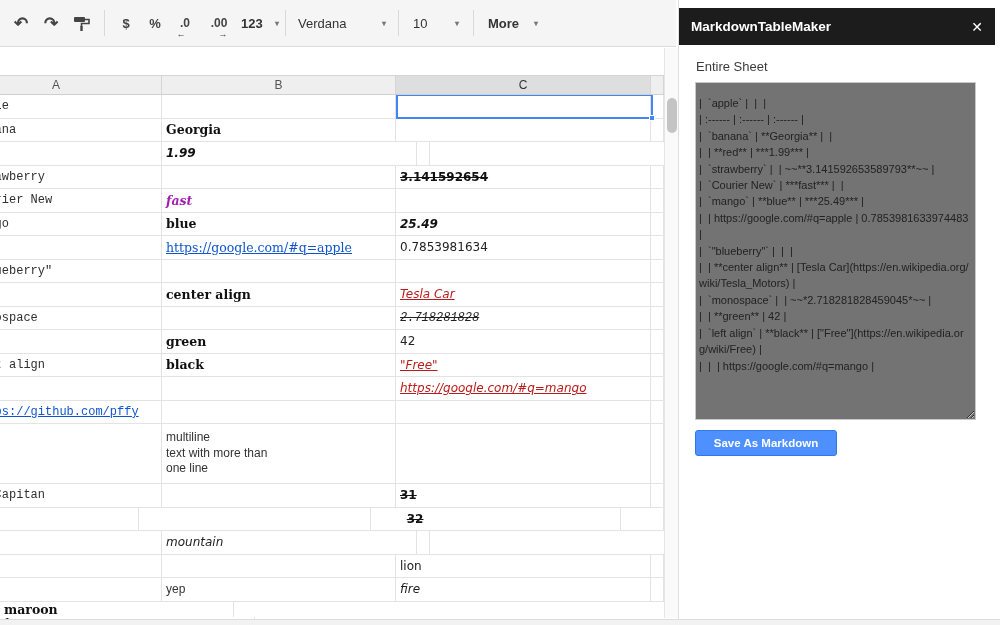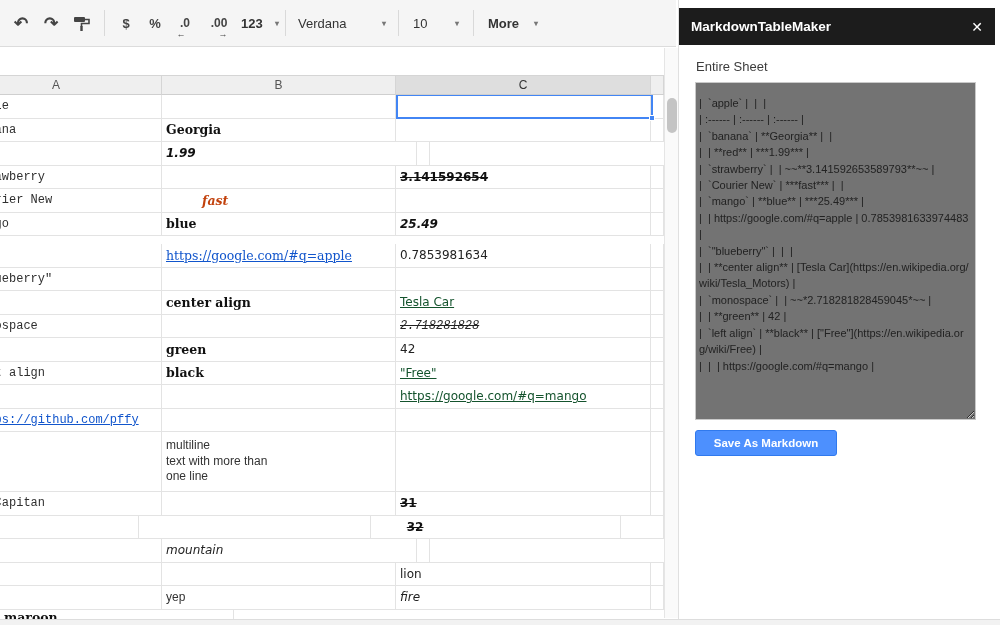--- a/index.html
+++ b/index.html
@@ -36,29 +36,29 @@
   .cell { border-right:1px solid #e3e3e3; display:flex; align-items:center;
           padding-left:4px; overflow:visible; }
   .col-A { width:162px; overflow:hidden; padding-left:3px; }
   .col-B { width:234px; } .col-C { width:255px; } .col-D { width:13px; padding:0; }
   .col-A .ct { margin-left:-30px; white-space:pre; }
 
   .ct { white-space:pre; }
   .mono { font-family:"Liberation Mono", monospace; font-size:12px; color:#2f2f2f; }
   .mono-link { font-family:"Liberation Mono", monospace; font-size:12px; color:#1155cc; text-decoration:underline; }
   .serif-bold { font-family:"DejaVu Serif", serif; font-weight:bold; font-size:12.5px; color:#111; }
-  .serif-bold-italic { font-family:"DejaVu Serif", serif; font-weight:bold; font-style:italic; font-size:12.5px; color:#c2410c;margin-left:36px; }
+  .serif-bold-italic { font-family:"DejaVu Serif", serif; font-weight:bold; font-style:italic; font-size:12.5px; color:#a21caf; }
   .serif-link { font-family:"DejaVu Serif", serif; font-size:12.5px; color:#1155cc; text-decoration:underline; }
   .sans { font-size:12px; color:#333; white-space:pre-line; line-height:15.5px; }
   .num-bi { font-family:"DejaVu Sans", sans-serif; font-weight:bold; font-style:italic; font-size:12px; color:#111; }
   .num-bold-strike { font-family:"DejaVu Sans", sans-serif; font-weight:bold; font-size:12px; color:#111; text-decoration:line-through; }
   .num-italic-strike { font-family:Liberation Mono, monospace; font-style:italic; font-size:12px; color:#222; text-decoration:line-through; }
   .plain { font-family:"DejaVu Sans", sans-serif; font-size:12px; color:#222; }
   .italic { font-family:"DejaVu Sans", sans-serif; font-style:italic; font-size:12px; color:#222; }
-  .link { font-family:"DejaVu Sans", sans-serif; font-size:12px; color:#14532d; text-decoration:underline; }
+  .link { font-family:"DejaVu Sans", sans-serif; font-size:12px; color:#b91c1c; text-decoration:underline;font-style:italic; }
 
   .selection { position:absolute; left:396px; top:-1px; width:257px; height:25px;
                border:2px solid #4285f4; pointer-events:none; }
   .fill-handle { position:absolute; right:-4px; bottom:-4px; width:6px; height:6px;
                  background:#4285f4; border:1px solid #fff; }
 
   
   .vscroll { position:absolute; left:664px; top:48px; width:14px; height:570px;
              background:#fafafa; border-left:1px solid #e5e5e5; }
   .vthumb { position:absolute; left:2px; top:50px; width:10px; height:35px;
@@ -199,21 +199,21 @@
             <span class="ct mono">mango</span>
           </div>
           <div class="cell col-B">
             <span class="ct serif-bold">blue</span>
           </div>
           <div class="cell col-C">
             <span class="ct num-bi">25.49</span>
           </div>
           <div class="cell col-D"></div>
         </div>
-        <div class="grid-row" style="height: 23.5px; margin-top: 8px;">
+        <div class="grid-row" style="height: 23.5px;">
           <div class="cell col-A"></div>
           <div class="cell col-B">
             <span class="ct serif-link">https://google.com/#q=apple</span>
           </div>
           <div class="cell col-C">
             <span class="ct plain">0.7853981634</span>
           </div>
           <div class="cell col-D"></div>
         </div>
         <div class="grid-row" style="height: 23.5px;">

